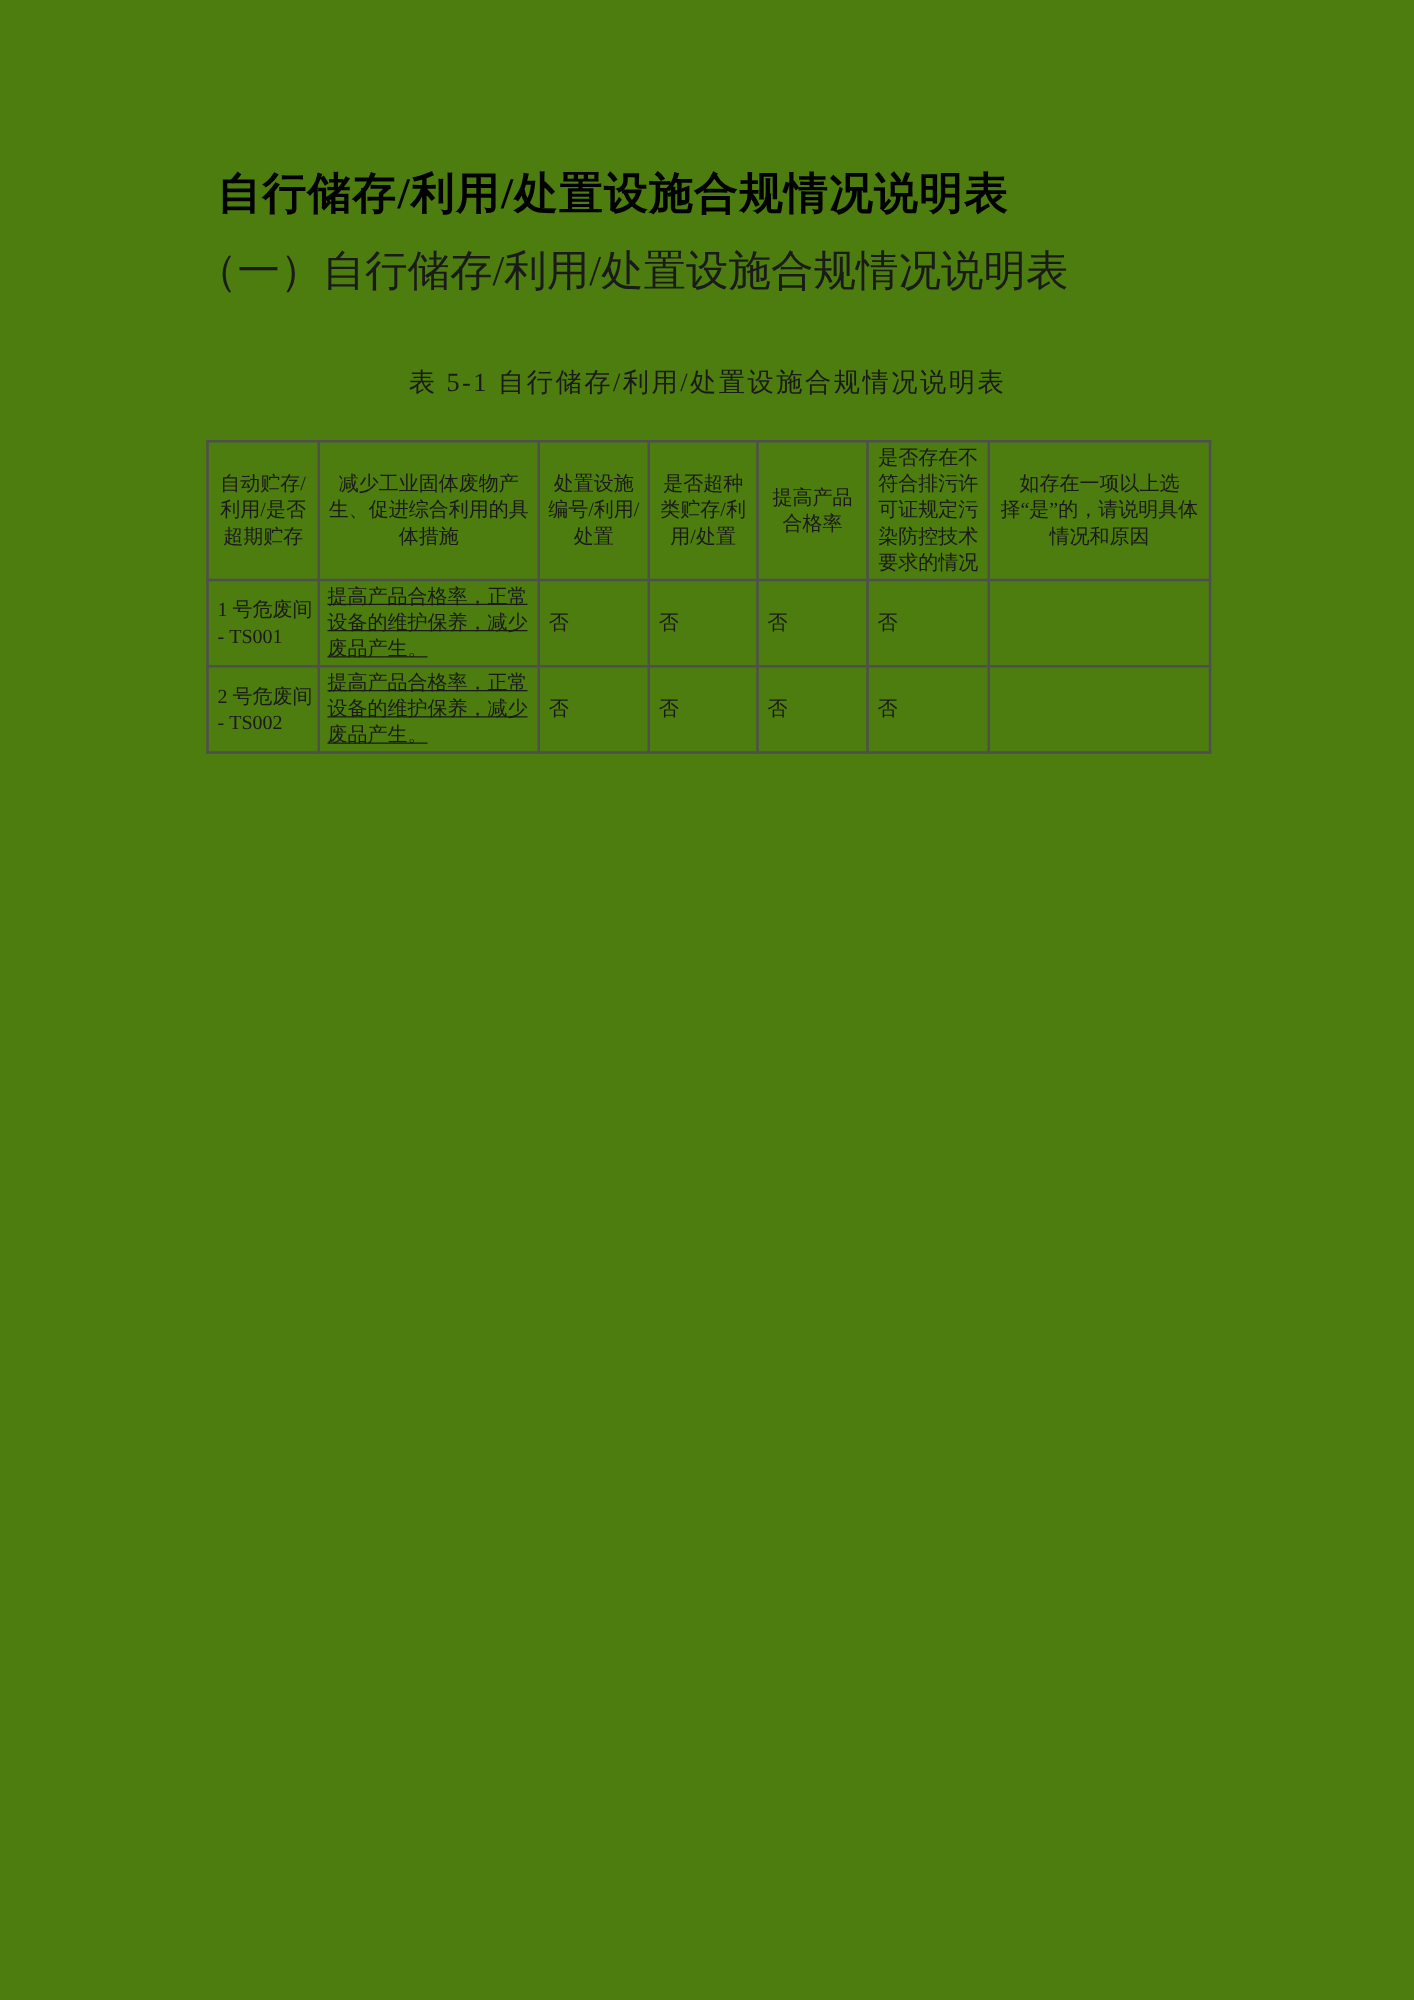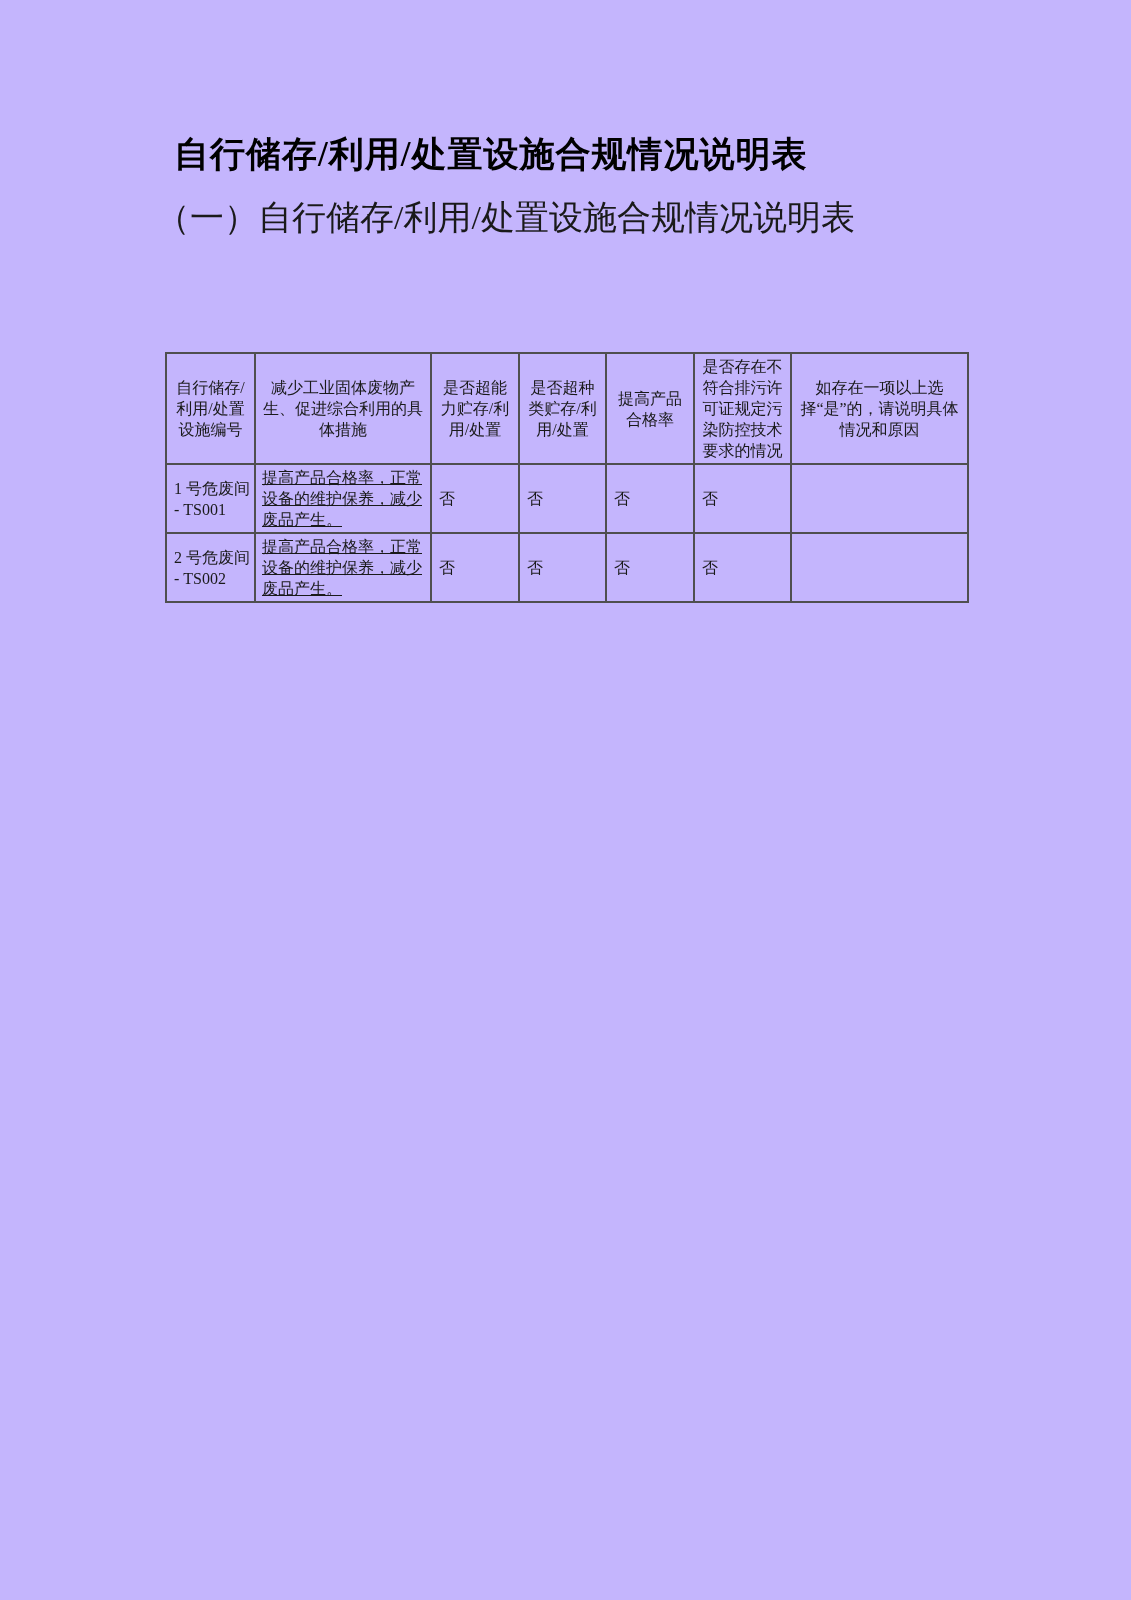--- a/index.html
+++ b/index.html
@@ -4,21 +4,21 @@
 <style>
   * { margin: 0; padding: 0; box-sizing: border-box; }
   html, body {
     background: #ffffff;
     font-family: "Liberation Serif", "DejaVu Serif", serif;
   }
   .page {
     position: relative;
     width: 1131px;
     height: 1600px;
-    background: #c4b5fd;
+    background: #4d7c0f;
     overflow: hidden;
     color: #1a1a1a;
   }
   .doc-title {
     position: absolute;
     left: 174px;
     top: 133px;
     font-size: 35px;
     line-height: 44px;
     font-weight: bold;
@@ -82,36 +82,37 @@
 </style>
 </head>
 <body>
 
 <div class="page">
 
   <h1 class="doc-title">自行储存/利用/处置设施合规情况说明表</h1>
 
   <h2 class="doc-subtitle">（一）自行储存/利用/处置设施合规情况说明表</h2>
 
+  <div class="table-caption">表 5-1 自行储存/利用/处置设施合规情况说明表</div>
 
   <table class="compliance-table">
     <colgroup>
       <col style="width:89px">
       <col style="width:176px">
       <col style="width:88px">
       <col style="width:87px">
       <col style="width:88px">
       <col style="width:97px">
       <col style="width:177px">
     </colgroup>
     <thead>
       <tr>
-        <th>自行储存/利用/处置设施编号</th>
+        <th>自动贮存/利用/是否超期贮存</th>
         <th>减少工业固体废物产生、促进综合利用的具体措施</th>
-        <th>是否超能力贮存/利用/处置</th>
+        <th>处置设施编号/利用/处置</th>
         <th>是否超种类贮存/利用/处置</th>
         <th>提高产品合格率</th>
         <th>是否存在不符合排污许可证规定污染防控技术要求的情况</th>
         <th>如存在一项以上选择“是”的，请说明具体情况和原因</th>
       </tr>
     </thead>
     <tbody>
       <tr class="row-1">
         <td class="cell-facility-id">1 号危废间 - TS001</td>
         <td class="cell-measures">提高产品合格率，正常设备的维护保养，减少废品产生。</td>

